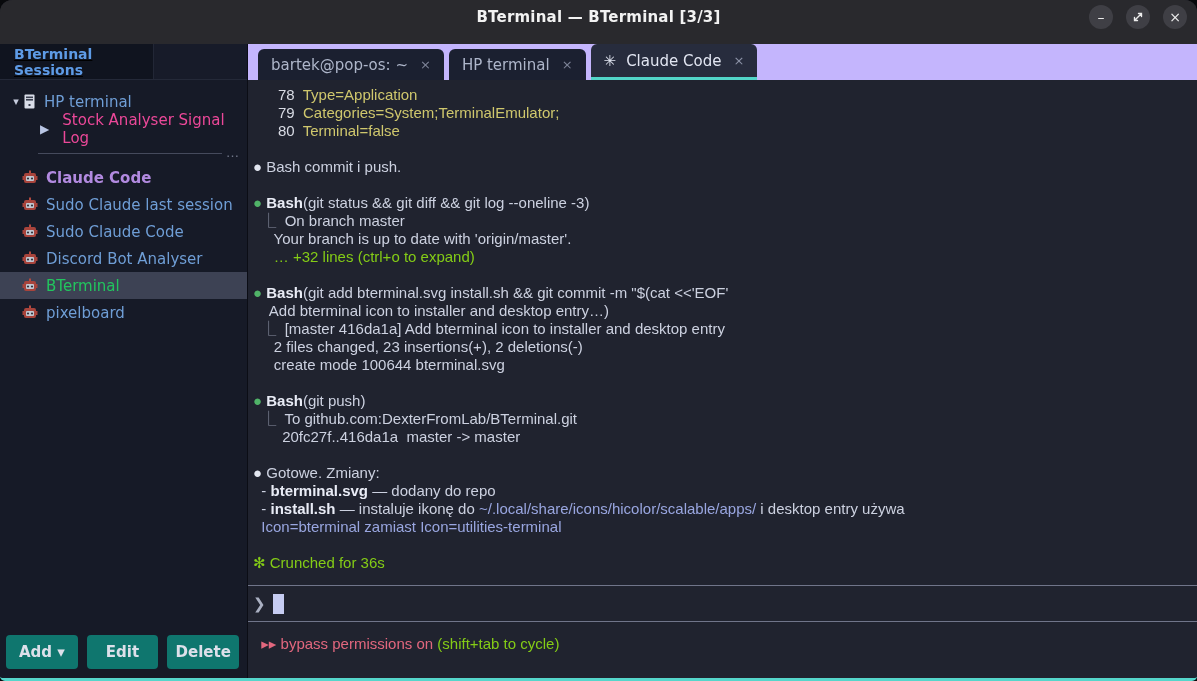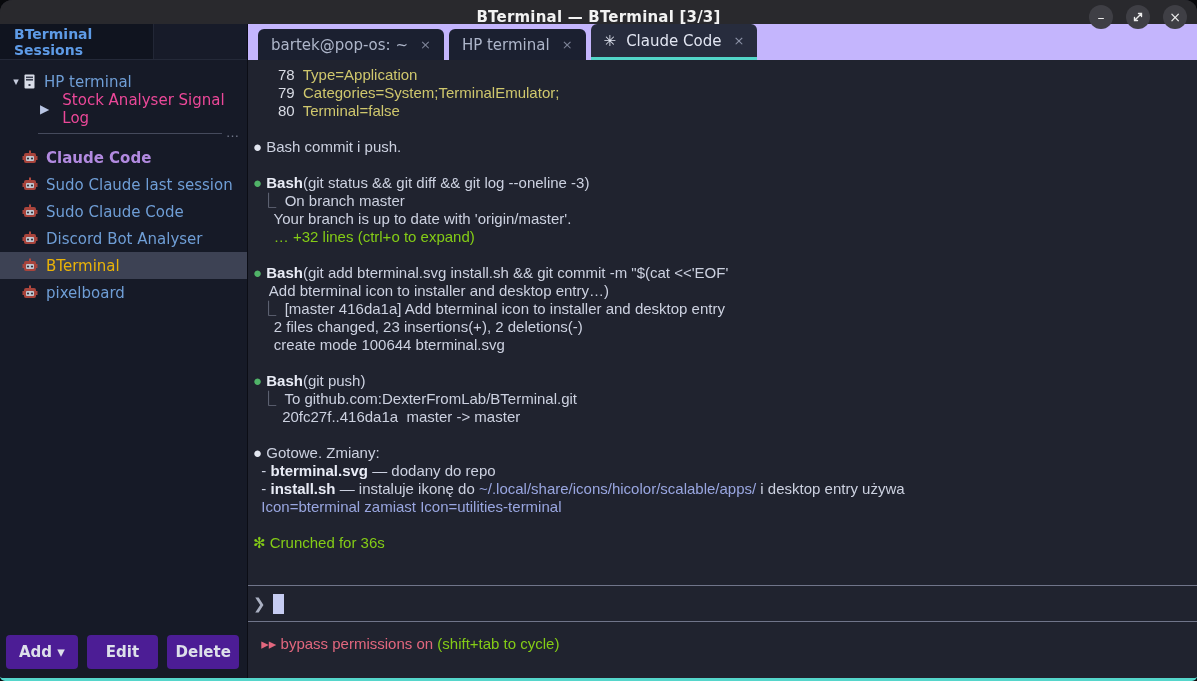--- a/index.html
+++ b/index.html
@@ -1,50 +1,50 @@
 <!DOCTYPE html>
 <html><head>
 <meta charset="utf-8">
 <style>
   html,body{margin:0;padding:0;background:#08090c;font-family:"DejaVu Sans",sans-serif;}
   *{box-sizing:border-box;}
   .window{width:1197px;height:681px;display:flex;flex-direction:column;overflow:hidden;
     border-radius:12px 12px 5px 5px;border-bottom:3px solid #55d6cb;background:#20232f;}
   
-  .titlebar{height:24px;background:#29292d;position:relative;flex:0 0 auto;}
+  .titlebar{height:44px;background:#29292d;position:relative;flex:0 0 auto;}
   .title{position:absolute;left:0;right:0;top:0;height:34px;display:flex;align-items:center;justify-content:center;
     color:#f2f2f2;font-weight:bold;font-size:15px;letter-spacing:.2px;}
   .win-controls{position:absolute;right:10px;top:5px;display:flex;gap:13px;}
   .wc{width:24px;height:24px;border-radius:50%;background:#3f3f45;display:flex;align-items:center;justify-content:center;
     color:#ececec;font-size:14px;line-height:1;cursor:default;}
   
   .wbody{flex:1;display:flex;min-height:0;}
   
   .sidebar{width:248px;flex:0 0 248px;background:#161a27;border-right:1px solid #0b0d15;display:flex;flex-direction:column;}
-  .sb-header{height:36px;display:flex;flex:0 0 auto;border-bottom:1px solid #242938;}
+  .sb-header{height:36px;display:flex;flex:0 0 auto;border-bottom:1px solid #242938;text-decoration:underline;}
   .sb-header-cell{width:153px;background:#10141f;display:flex;align-items:center;padding-left:14px;
     color:#5e9be6;font-weight:bold;font-size:14px;}
   .sb-header-rest{flex:1;background:#171b29;border-left:1px solid #222736;}
   .tree{flex:1;padding-top:8px;font-size:15px;overflow:hidden;}
   .trow{height:27px;display:flex;align-items:center;color:#6f9ed6;cursor:default;}
   .trow .caret{color:#c6ccdd;font-size:11px;width:16px;text-align:center;margin-left:8px;}
   .trow .tower{margin:0 9px 0 0;}
   .trow.child{padding-left:40px;}
   .trow .play{color:#b9c6e4;font-size:12px;width:14px;margin-right:9px;}
   .child-label{color:#ec4899;}
   .trow.bot{padding-left:22px;}
   .trow.bot svg{margin-right:8px;flex:0 0 auto;}
   .trow.selected{background:#3d4254;}
-  .trow.selected .bot-label{color:#eab308;}
+  .trow.selected .bot-label{color:#22c55e;}
   .purple{color:#b28ae0;font-weight:bold;}
   .divider-row{height:22px;display:flex;align-items:center;padding:0 8px 0 38px;}
   .divider-line{flex:1;border-top:1px solid #454a5c;}
   .divider-dots{color:#707689;font-size:13px;margin-left:4px;line-height:0.4;}
   .sb-buttons{flex:0 0 auto;display:flex;gap:9px;padding:8px 8px 9px 6px;}
-  .sb-btn{flex:1;height:34px;background:#4c1d95;border:none;border-radius:4px;color:#dde0ea;
+  .sb-btn{flex:1;height:34px;background:#0f766e;border:none;border-radius:4px;color:#dde0ea;
     font-weight:bold;font-size:15px;font-family:"DejaVu Sans",sans-serif;cursor:default;}
   
   .main{flex:1;display:flex;flex-direction:column;min-width:0;}
   .tabbar{height:36px;flex:0 0 auto;background:#c4b5fd;display:flex;align-items:flex-end;padding-left:10px;}
   .tab{height:31px;display:flex;align-items:center;gap:12px;padding:0 13px;margin-right:5px;
     background:#1b2030;border-radius:6px 6px 0 0;color:#aeb6ca;font-size:15px;cursor:default;white-space:nowrap;}
   .tab .tclose{color:#7e8498;font-size:13px;}
   .tab.active{height:36px;background:#272c3d;color:#e2e6f2;border-bottom:3px solid #52d5c9;padding-bottom:0;}
   .tab.active .tclose{color:#8d93a8;}
   .spark{margin-right:-2px;}

